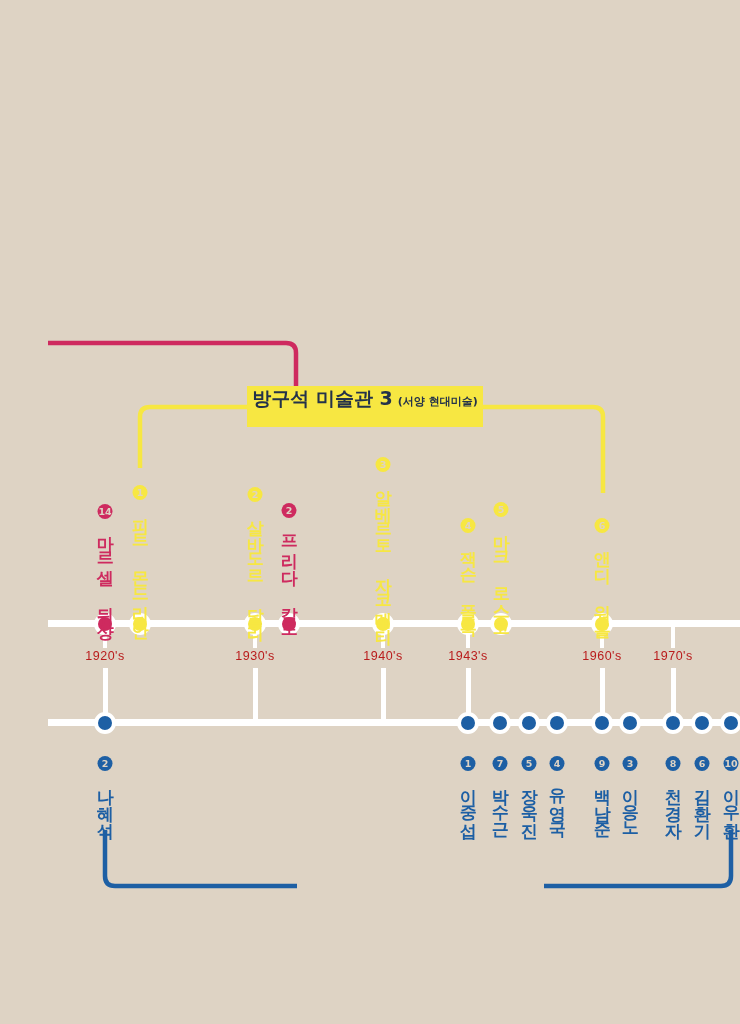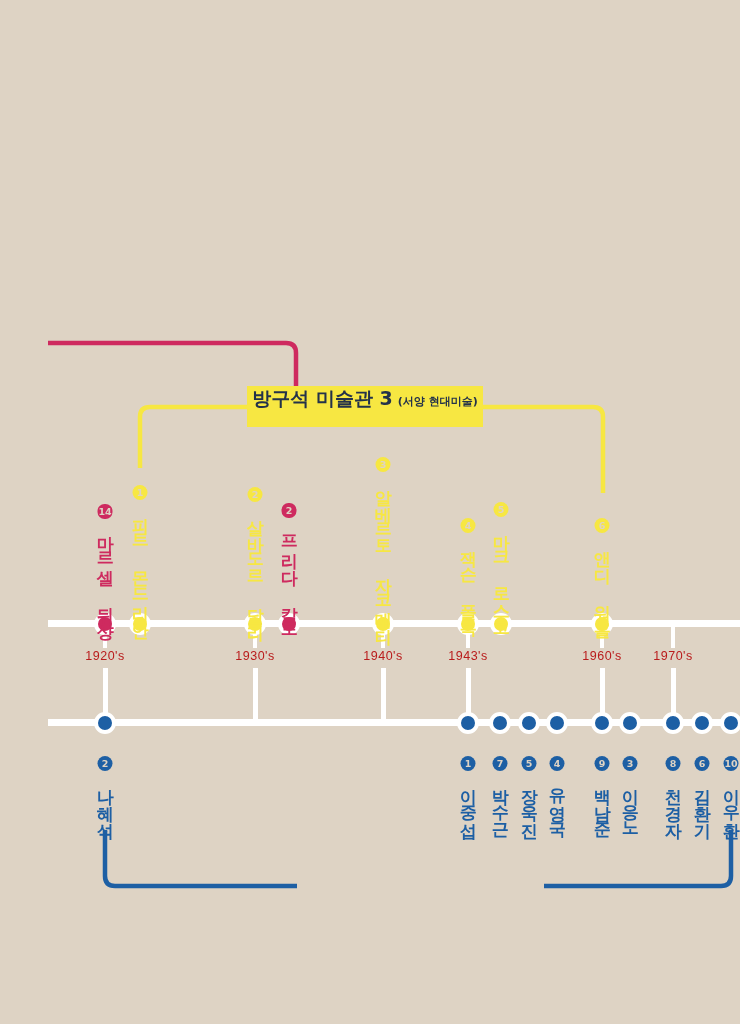--- a/index.html
+++ b/index.html
@@ -88,21 +88,21 @@
     width: 15px; height: 15px;
     border-radius: 50%;
     color: #ded3c4;
     font-size: 9.5px;
     font-weight: bold;
     line-height: 15px;
     text-align: center;
     transform: translateX(-50%);
     font-family: "DejaVu Sans", "Liberation Sans", sans-serif;
   }
-  .badge.pink   { background: #ce2a5f; border-radius: 7px; }
+  .badge.pink   { background: #ce2a5f; }
   .badge.yellow { background: #f7e742; color:#ded3c4; }
   .badge.blue   { background: #1d5fa4; }
 
   
   .banner {
     position: absolute;
     display: flex;
     align-items: baseline;
     justify-content: center;
     gap: 5px;

